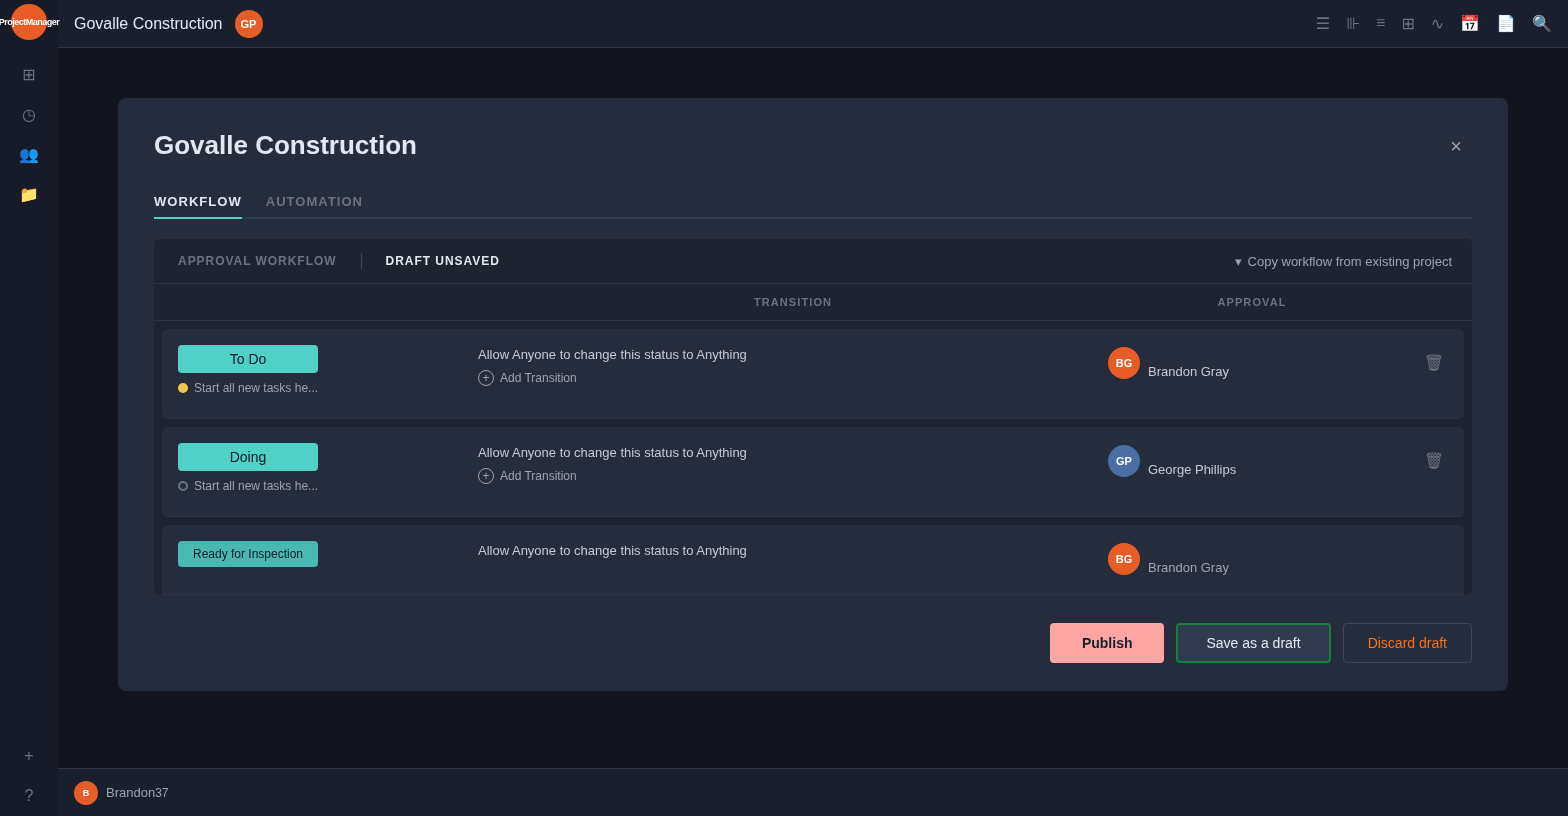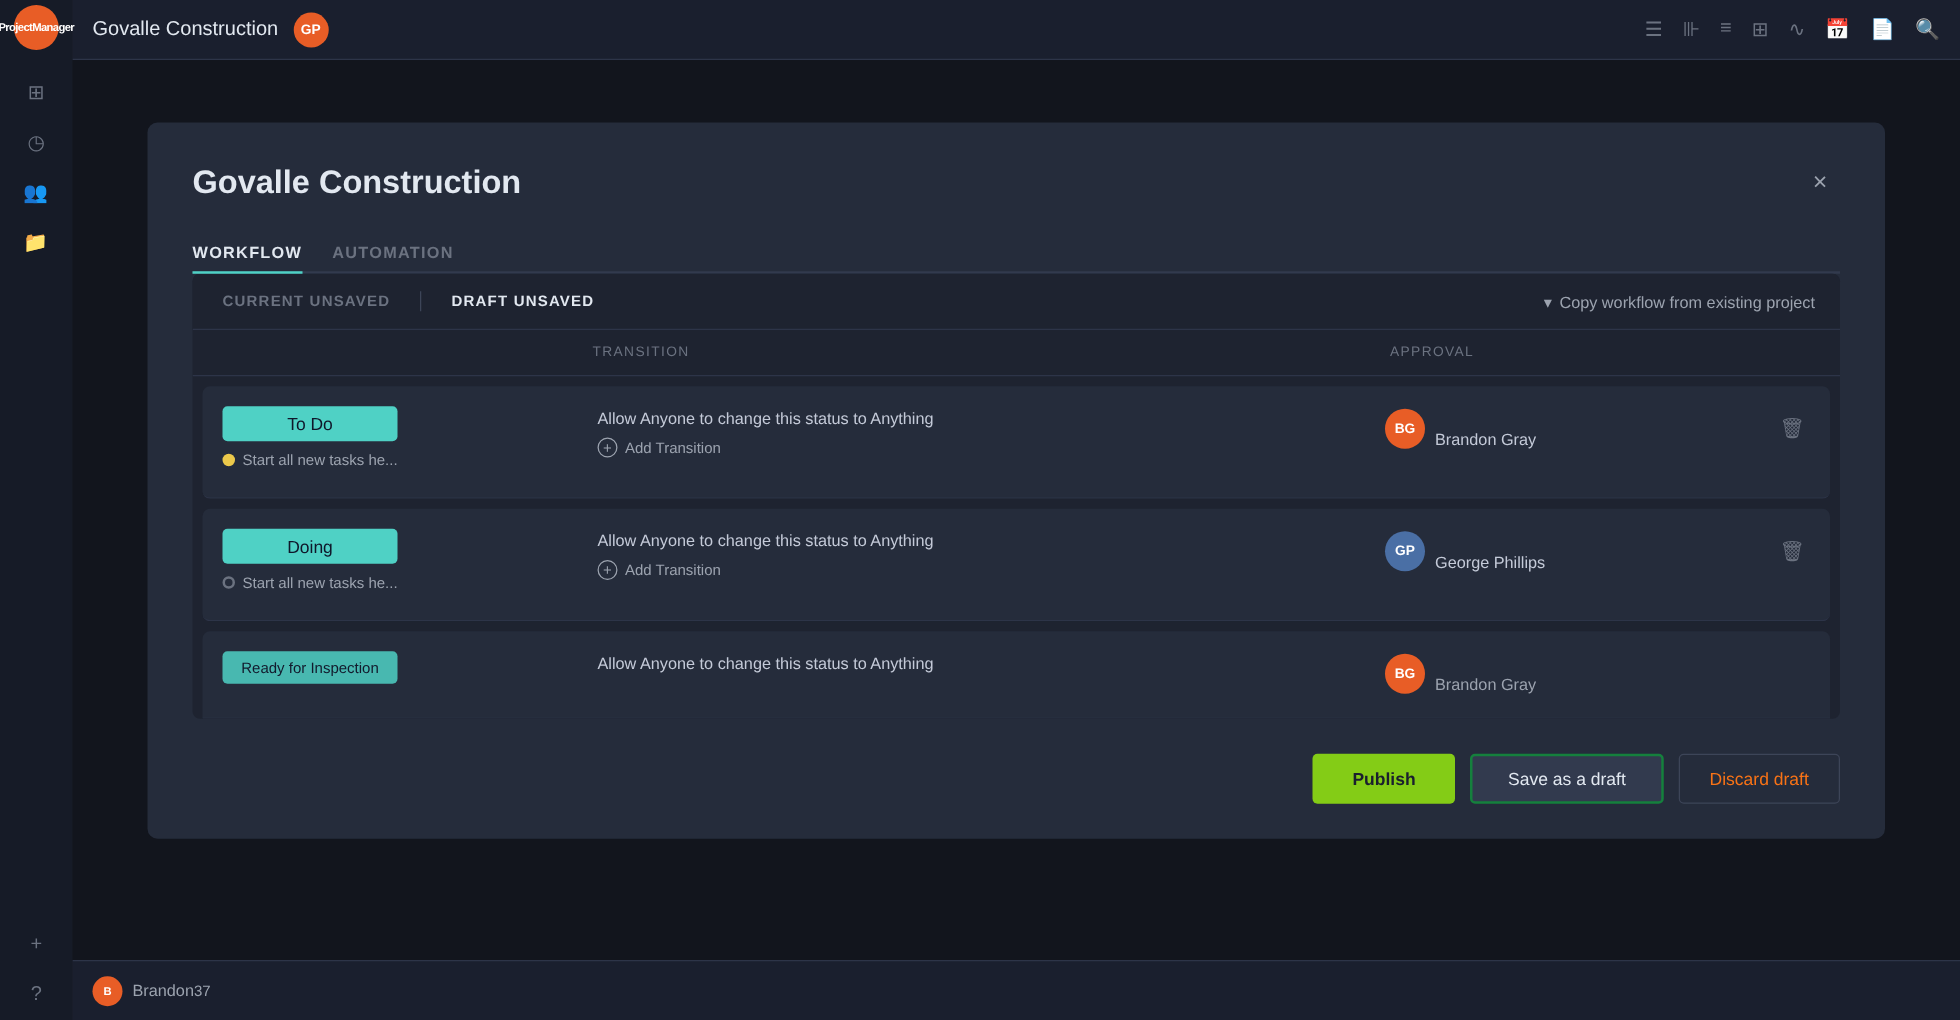--- a/index.html
+++ b/index.html
@@ -192,20 +192,21 @@
       cursor: pointer;
       border-radius: 4px;
       background: none;
       border: none;
     }
 
     
     .modal-tabs {
       display: flex;
       gap: 24px;
+      margin-bottom: 20px;
       border-bottom: 2px solid #323a4e;
     }
 
     .modal-tab {
       padding: 8px 0;
       font-size: 13px;
       font-weight: 600;
       letter-spacing: 0.08em;
       color: #6b7280;
       cursor: pointer;
@@ -267,23 +268,24 @@
 
     .workflow-col-headers {
       display: grid;
       grid-template-columns: 300px 1fr 280px 60px;
       padding: 12px 20px;
       border-bottom: 1px solid #2d3448;
     }
 
     .col-header {
       font-size: 11px;
-      font-weight: 400;
+      font-weight: 700;
       letter-spacing: 0.1em;
       color: #6b7280;
+      text-align: center;
     }
 
     .workflow-row {
       display: grid;
       grid-template-columns: 300px 1fr 280px 60px;
       padding: 16px 20px;
       border-bottom: 1px solid #2d3448;
       align-items: center;
       background: #252c3b;
       margin: 8px;
@@ -423,21 +425,21 @@
     
     .modal-footer {
       display: flex;
       justify-content: flex-end;
       gap: 12px;
       padding-top: 20px;
       margin-top: 8px;
     }
 
     .btn-publish {
-      background: #84cc16;
+      background: #fca5a5;
       color: #1a1f2e;
       border: none;
       padding: 10px 32px;
       border-radius: 4px;
       font-size: 14px;
       font-weight: 600;
       cursor: pointer;
     }
 
     .btn-draft {
@@ -539,21 +541,21 @@
         </div>
 
         <div class="modal-tabs">
           <div class="modal-tab active">WORKFLOW</div>
           <div class="modal-tab">AUTOMATION</div>
         </div>
 
         <div class="workflow-panel">
 
           <div class="workflow-panel-header">
-            <span class="panel-tab">CURRENT UNSAVED</span>
+            <span class="panel-tab">APPROVAL WORKFLOW</span>
             <div class="panel-tab-divider"></div>
             <span class="panel-tab active">DRAFT UNSAVED</span>
             <button class="copy-workflow-btn">
               <span>▾</span>
               <span>Copy workflow from existing project</span>
             </button>
           </div>
 
           <div class="workflow-col-headers">
             <div></div>

